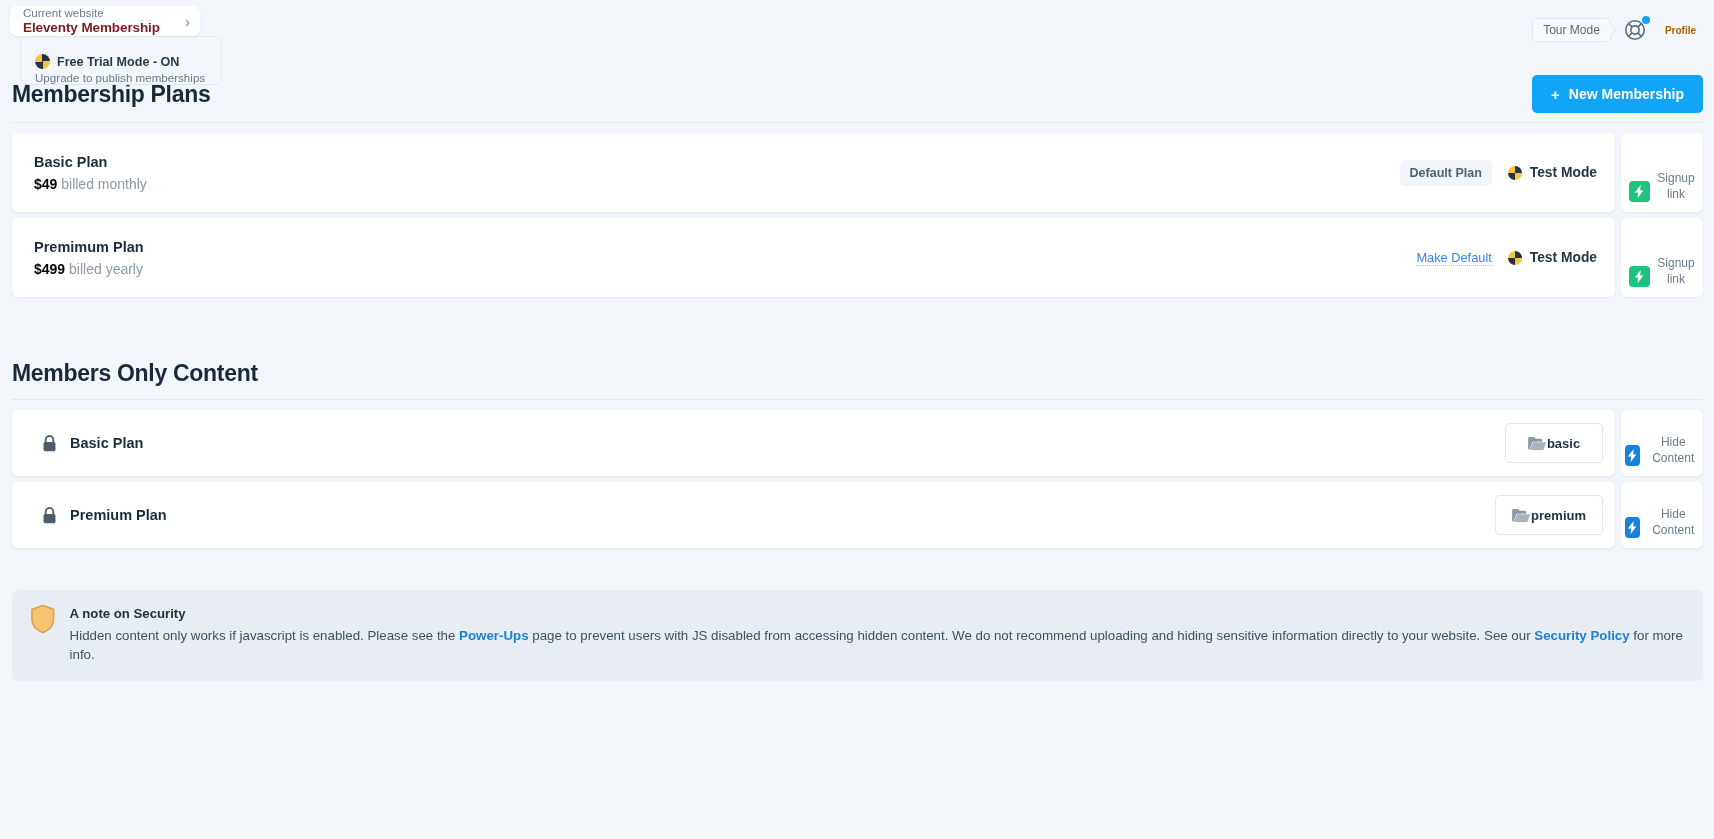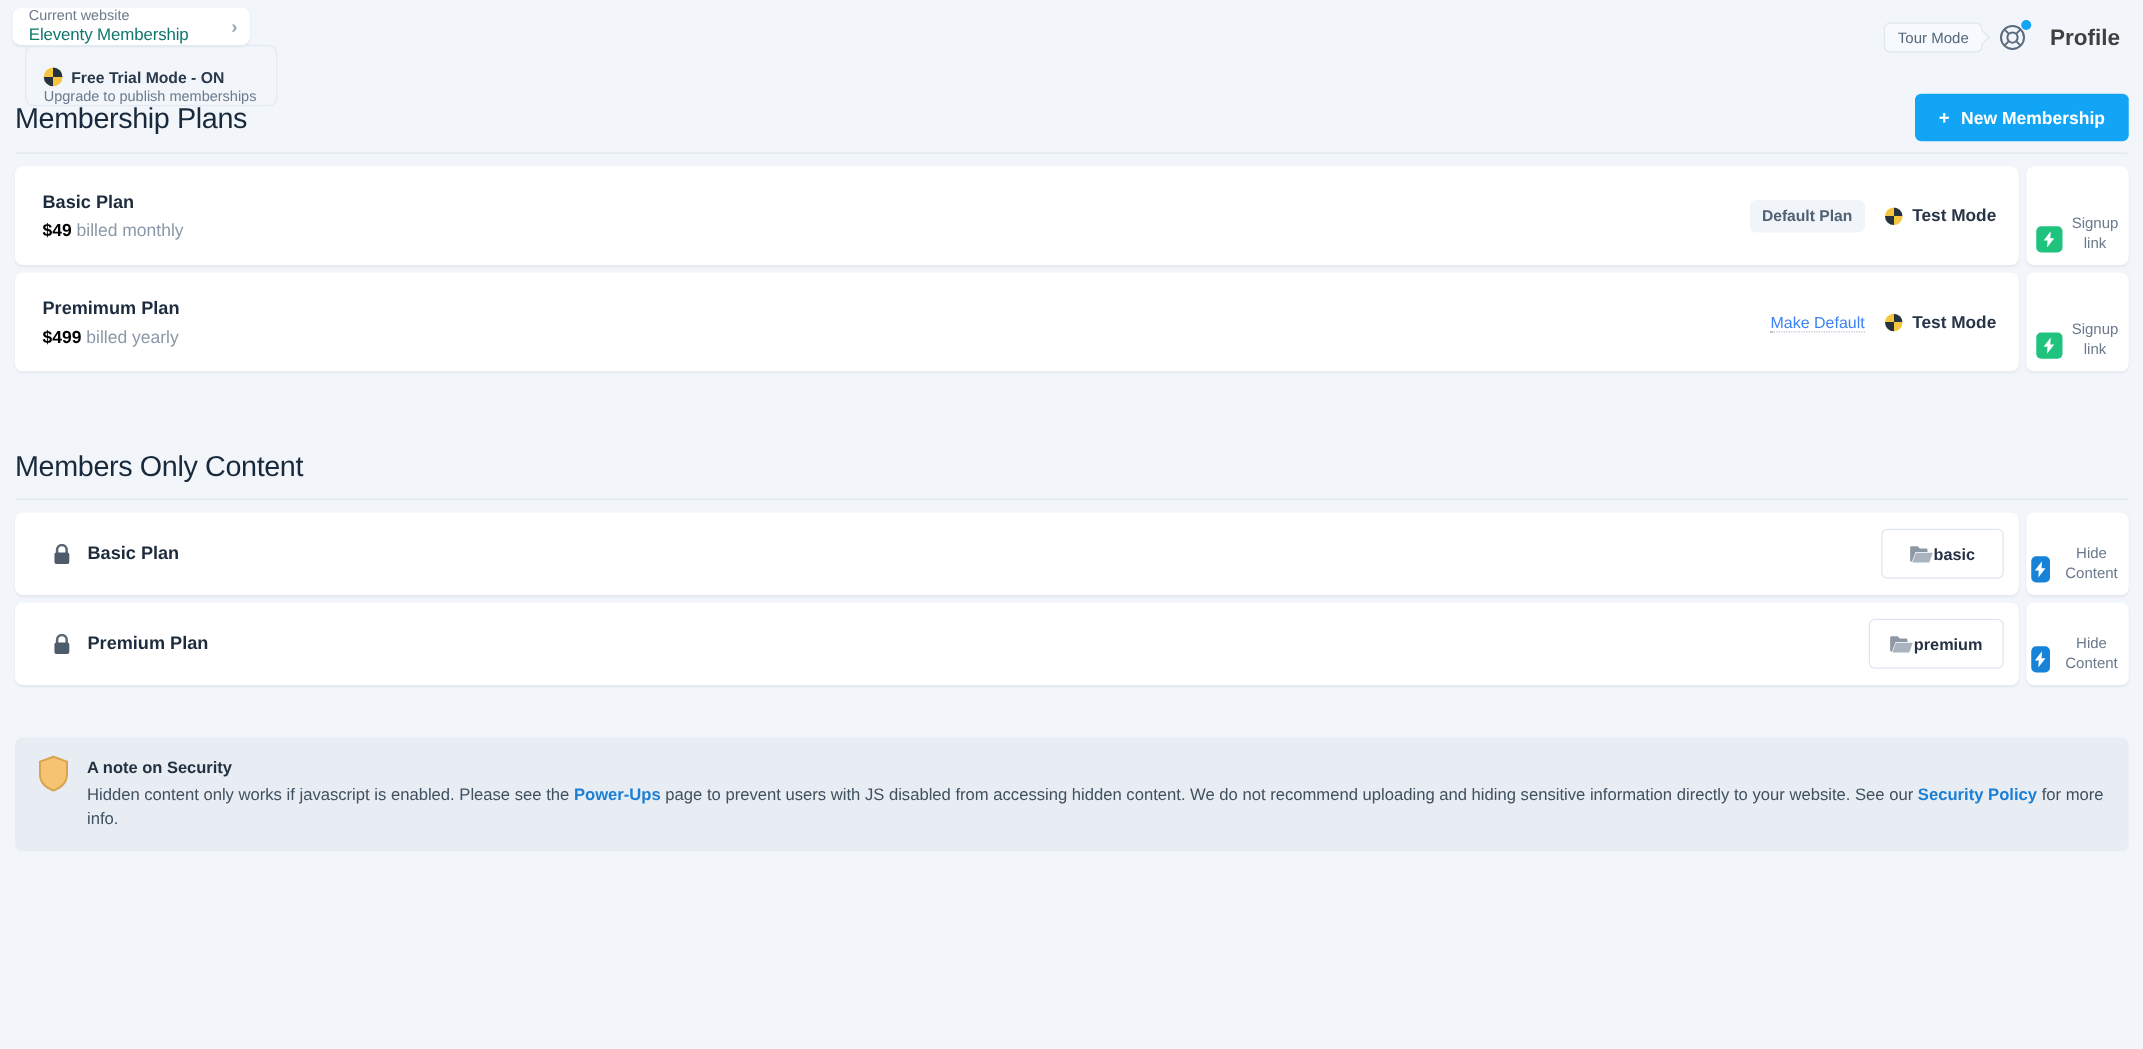--- a/index.html
+++ b/index.html
@@ -28,21 +28,21 @@
     background: #ffffff;
     border-radius: 7px;
     box-shadow: 0 1px 2px rgba(30,45,70,.08);
     display: flex;
     align-items: center;
     padding: 0 10px 0 13px;
     cursor: pointer;
   }
   .site-card .txt { flex: 1; line-height: 1.22; }
   .site-label { font-size: 11.5px; color: #6b7a8c; }
-  .site-name  { font-size: 13.5px; font-weight: 400; color: #0f766e; letter-spacing: -.1px; }
+  .site-name  { font-size: 13.5px; font-weight: 700; color: #7f1d1d; letter-spacing: -.1px; }
   .chev { color: #9aa7b6; font-size: 15px; font-weight: 600; padding-left: 4px; }
 
   .trial-card {
     margin-left: 20px;
     height: 50px;
     border: 1px solid #e3e9f1;
     border-radius: 7px;
     background: transparent;
     display: flex;
     flex-direction: column;
@@ -90,31 +90,31 @@
     border-top: 1px solid #dfe6ef;
     border-right: 1px solid #dfe6ef;
     transform: translateY(-50%) rotate(45deg);
   }
   .help-wrap { position: relative; width: 24px; height: 24px; margin-right: 18px; cursor: pointer; }
   .help-dot {
     position: absolute; right: -3px; top: -2px;
     width: 8px; height: 8px; border-radius: 50%;
     background: #12a4f5;
   }
-  .profile { font-size: 18px; font-weight: 700; color: #404040; cursor: pointer; }
+  .profile { font-size: 10px; font-weight: 700; color: #a16207; cursor: pointer; }
 
   
   .page { padding: 0 0 0 0; }
   .sec-head {
     display: flex;
     align-items: center;
     justify-content: space-between;
     padding: 0 11px 0 12px;
   }
-  .sec-title { font-size: 23px; font-weight: 400; letter-spacing: -.3px; color: #18293c; }
+  .sec-title { font-size: 23px; font-weight: 700; letter-spacing: -.3px; color: #18293c; }
   .sec-rule { height: 1px; background: #e2e8f0; margin: 0 12px; }
 
   .btn-primary {
     background: #12a4f5;
     color: #fff;
     border: none;
     border-radius: 5px;
     height: 38px;
     padding: 0 19px;
     font-size: 14px;

